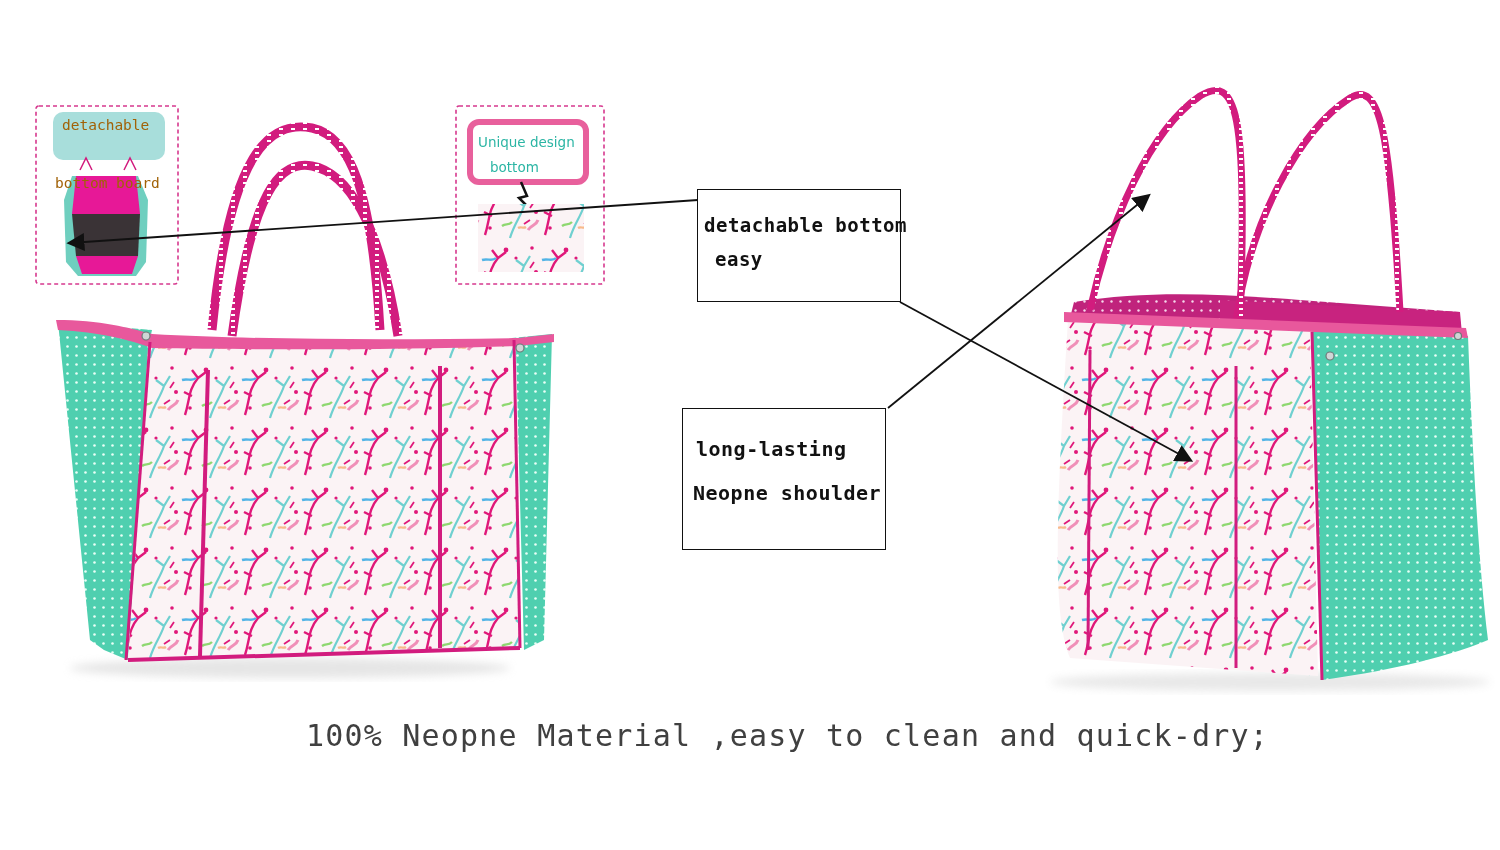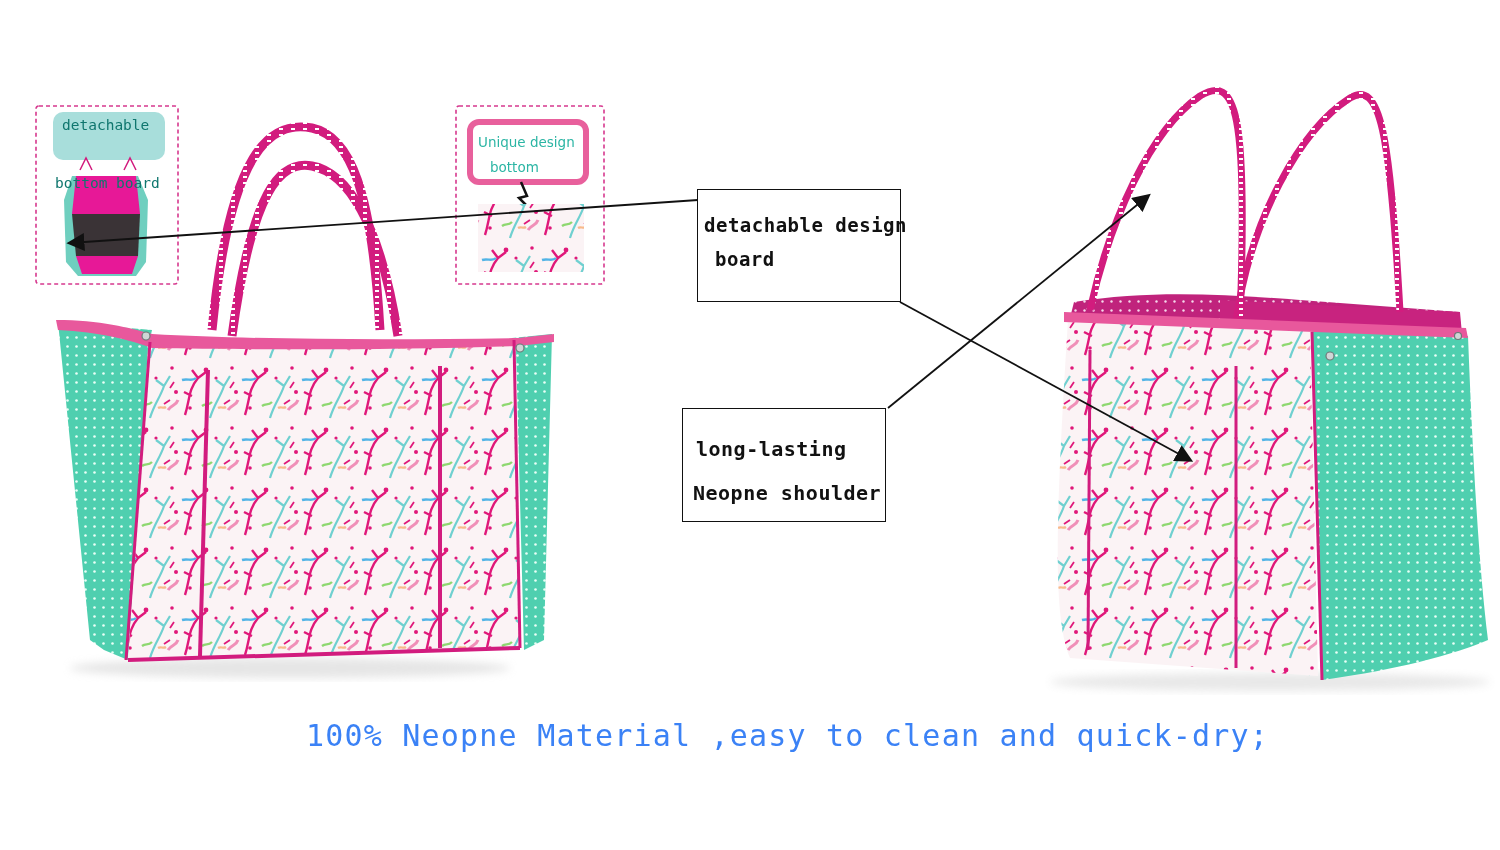--- a/index.html
+++ b/index.html
@@ -2,24 +2,24 @@
 <html><head>
 <meta charset="utf-8">
 <style>
   html, body { margin:0; padding:0; background:#ffffff; }
   body { width:1500px; height:850px; position:relative; overflow:hidden;
          font-family:"DejaVu Sans Mono","Liberation Mono",monospace; }
   svg.scene { position:absolute; left:0; top:0; }
   .callout-box { position:absolute; border:1.5px solid #111; background:#fff; box-sizing:border-box;
                  font-family:"DejaVu Sans Mono","Liberation Mono",monospace; font-weight:bold; color:#111; }
   .cb-line { position:absolute; white-space:nowrap; font-size:19px; letter-spacing:0.5px; }
-  .stamp-label { position:absolute; font-family:"DejaVu Sans Mono","Liberation Mono",monospace; color:#0f766e; font-size:14.5px; white-space:nowrap; }
+  .stamp-label { position:absolute; font-family:"DejaVu Sans Mono","Liberation Mono",monospace; color:#a16207; font-size:14.5px; white-space:nowrap; }
   .pattern-label { position:absolute; font-family:"DejaVu Sans","Liberation Sans",sans-serif; color:#2bb5a4; font-size:13.5px; white-space:nowrap; }
   .caption { position:absolute; left:306px; top:718px; font-family:"DejaVu Sans Mono","Liberation Mono",monospace;
-             font-size:30px; color:#3b82f6; white-space:nowrap; letter-spacing:1.2px; transform:scaleX(1.0); }
+             font-size:30px; color:#404040; white-space:nowrap; letter-spacing:1.2px; transform:scaleX(1.0); }
 </style>
 </head>
 <body>
 
 <svg class="scene" width="1500" height="850" viewBox="0 0 1500 850">
   <defs>
     <pattern id="perf" width="9" height="9" patternUnits="userSpaceOnUse">
       <rect width="9" height="9" fill="#4fcfaf"></rect>
       <circle cx="4.5" cy="4.5" r="1.3" fill="#e9fff6"></circle>
     </pattern>
@@ -128,22 +128,22 @@
   </g>
 </svg>
 
 <div class="stamp-label" style="left:62px; top:117px;">detachable</div>
 <div class="stamp-label" style="left:55px; top:139px;margin-top:36px;">bottom board</div>
 
 <div class="pattern-label" style="left:478px; top:134px;">Unique design</div>
 <div class="pattern-label" style="left:490px; top:159px;">bottom</div>
 
 <div class="callout-box" style="left:697px; top:189px; width:204px; height:113px;">
-  <div class="cb-line" style="left:6px; top:24px;">detachable design</div>
-  <div class="cb-line" style="left:17px; top:58px;">board</div>
+  <div class="cb-line" style="left:6px; top:24px;">detachable bottom</div>
+  <div class="cb-line" style="left:17px; top:58px;">easy</div>
 </div>
 
-<div class="callout-box" style="left:682px; top:408px; width:204px; height:114px;">
+<div class="callout-box" style="left:682px; top:408px; width:204px; height:142px;">
   <div class="cb-line" style="left:13px; top:28px; font-size:20px;">long-lasting</div>
   <div class="cb-line" style="left:10px; top:72px; font-size:20px;">Neopne shoulder</div>
 </div>
 
 <div class="caption">100% Neopne Material ,easy to clean and quick-dry;</div>
 
 </body></html>

